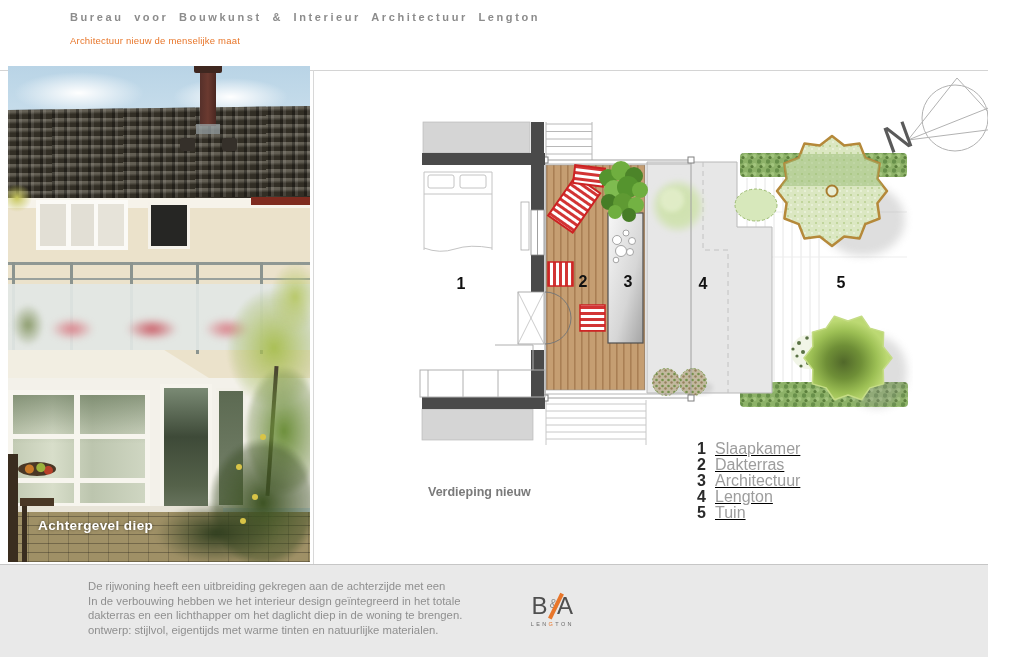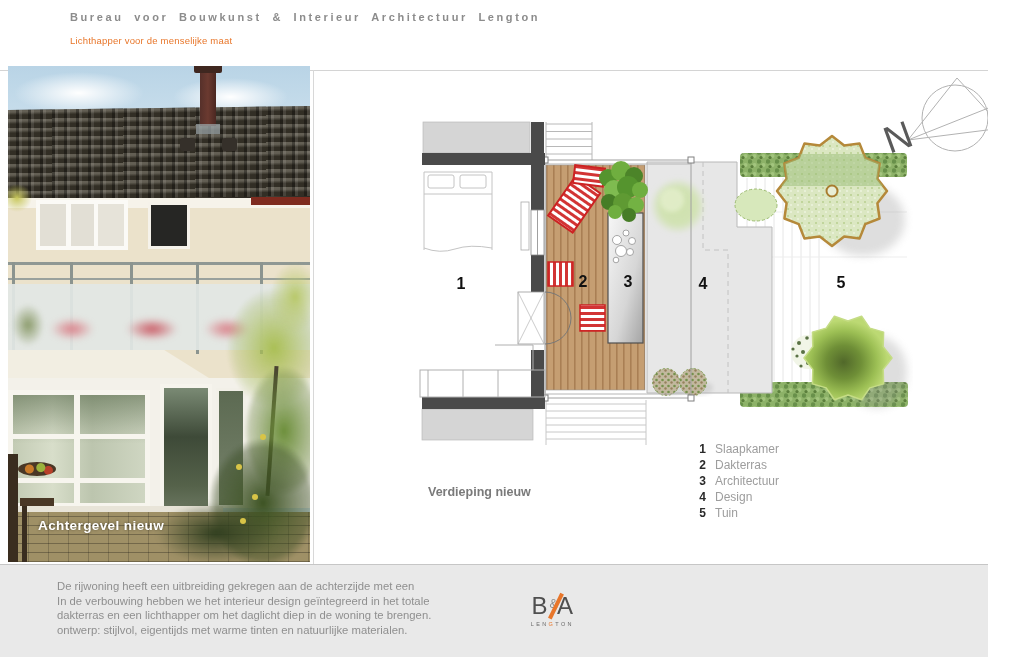--- a/index.html
+++ b/index.html
@@ -83,46 +83,46 @@
   .p-fol4 { left:148px; top:436px; width:120px; height:62px; background:radial-gradient(closest-side,#2e3d1e,rgba(40,55,26,0)); filter:blur(2px); }
   .p-fol5 { left:262px; top:196px; width:50px; height:70px; background:radial-gradient(closest-side,#b8c86a,rgba(184,200,106,0)); filter:blur(1px); }
   .p-trunk { left:262px; top:300px; width:4px; height:130px; background:#4a4232; transform:rotate(4deg); }
   .p-fruitdot { width:6px; height:6px; border-radius:50%; background:#d8c447; }
   .p-caption { left:30px; top:452px; font-size:13.5px; font-weight:bold; color:#ffffff;
                letter-spacing:.4px; text-shadow:0 0 3px rgba(0,0,0,.45); }
   
   .plan-svg { position:absolute; left:415px; top:60px; width:605px; height:400px; z-index:2; }
   .plan-caption { position:absolute; left:428px; top:485px; font-size:12.5px; font-weight:bold; color:#7a7a7a; z-index:3;text-align:right; }
   .legend { position:absolute; left:694px; top:441px; z-index:3; }
-  .leg-row { height:16px; line-height:16px; font-size:12px; }
+  .leg-row { height:16px; line-height:16px; font-size:16px;text-decoration:underline; }
   .leg-num { display:inline-block; width:12px; text-align:right; font-weight:bold; color:#2a2a2a; margin-right:9px; }
   .leg-label { color:#9d9d9d; }
   
   .footer { position:absolute; left:0; top:564px; width:1024px; height:93px;
             background:#e9e9e9; border-top:1px solid #c6c6c6; z-index:3; }
-  .desc { position:absolute; left:57px; top:579px; width:400px; font-size:11.3px;
+  .desc { position:absolute; left:88px; top:579px; width:400px; font-size:11.3px;
           line-height:1.3; color:#8f8f8f; z-index:4; }
   .logo { position:absolute; left:510px; top:586px; width:64px; text-align:right; z-index:4; }
   .logo-main { position:relative; font-size:24px; color:#4f4f4f; letter-spacing:1px; }
   .logo-amp { font-size:12px; color:#8a8a8a; position:relative; top:-6px; margin:0 1px; }
   .logo-slash { display:inline-block; width:3.5px; height:28px; background:#e8762a;
                 transform:rotate(26deg); position:relative; top:6px; margin:0 -1px 0 -5px; }
   .logo-sub { margin-top:1px; font-size:5.5px; letter-spacing:2.4px; color:#6a6a6a; }
   .logo-sub .accent { color:#e8762a; }
   .project-box { position:absolute; left:758px; top:581px; width:193px; height:52px;
                  background:#a8a8a8; color:#ffffff; font-weight:bold; font-size:16.5px;
                  line-height:1.3; padding:4px 0 0 12px; z-index:4; }
 </style>
 </head>
 <body>
 
 <div class="page">
 
   <div class="header-title">Bureau voor Bouwkunst &amp; Interieur Architectuur Lengton</div>
-  <div class="header-sub">Lichthapper voor de menselijke maat</div>
+  <div class="header-sub">Architectuur nieuw de menselijke maat</div>
 
   <div class="top-line"></div>
   <div class="v-line"></div>
 
   <div class="photo">
     <div class="p-sky"></div>
     <div class="p-cloud1"></div>
     <div class="p-cloud2"></div>
     <div class="p-roof"></div>
     <div class="p-chimney"></div>
@@ -167,21 +167,21 @@
     <div class="p-fol1 p-fol"></div>
     <div class="p-fol5 p-fol"></div>
     <div class="p-trunk"></div>
     <div class="p-fol2 p-fol"></div>
     <div class="p-fol3 p-fol"></div>
     <div class="p-fol4 p-fol"></div>
     <div class="p-fruitdot" style="left:228px; top:398px;"></div>
     <div class="p-fruitdot" style="left:244px; top:428px;"></div>
     <div class="p-fruitdot" style="left:252px; top:368px;"></div>
     <div class="p-fruitdot" style="left:232px; top:452px;"></div>
-    <div class="p-caption">Achtergevel nieuw</div>
+    <div class="p-caption">Achtergevel diep</div>
   </div>
 
   <svg class="plan-svg" viewBox="0 0 605 400">
     <defs>
       <pattern id="wood" width="7" height="7" patternUnits="userSpaceOnUse">
         <rect width="7" height="7" fill="#c59e72"></rect>
           <rect x="5" width="1.6" height="7" fill="#a97f54"></rect>
       </pattern>
       <pattern id="hedge" width="9" height="9" patternUnits="userSpaceOnUse">
         <rect width="9" height="9" fill="#8db268"></rect>
@@ -405,21 +405,21 @@
     <div class="leg-row">
       <span class="leg-num">1</span><span class="leg-label">Slaapkamer</span>
     </div>
     <div class="leg-row">
       <span class="leg-num">2</span><span class="leg-label">Dakterras</span>
     </div>
     <div class="leg-row">
       <span class="leg-num">3</span><span class="leg-label">Architectuur</span>
     </div>
     <div class="leg-row">
-      <span class="leg-num">4</span><span class="leg-label">Design</span>
+      <span class="leg-num">4</span><span class="leg-label">Lengton</span>
     </div>
     <div class="leg-row">
       <span class="leg-num">5</span><span class="leg-label">Tuin</span>
     </div>
   </div>
 
   <div class="footer"></div>
   <div class="desc">
     <div>De rijwoning heeft een uitbreiding gekregen aan de achterzijde met een</div>
     <div>In de verbouwing hebben we het interieur design geïntegreerd in het totale</div>

